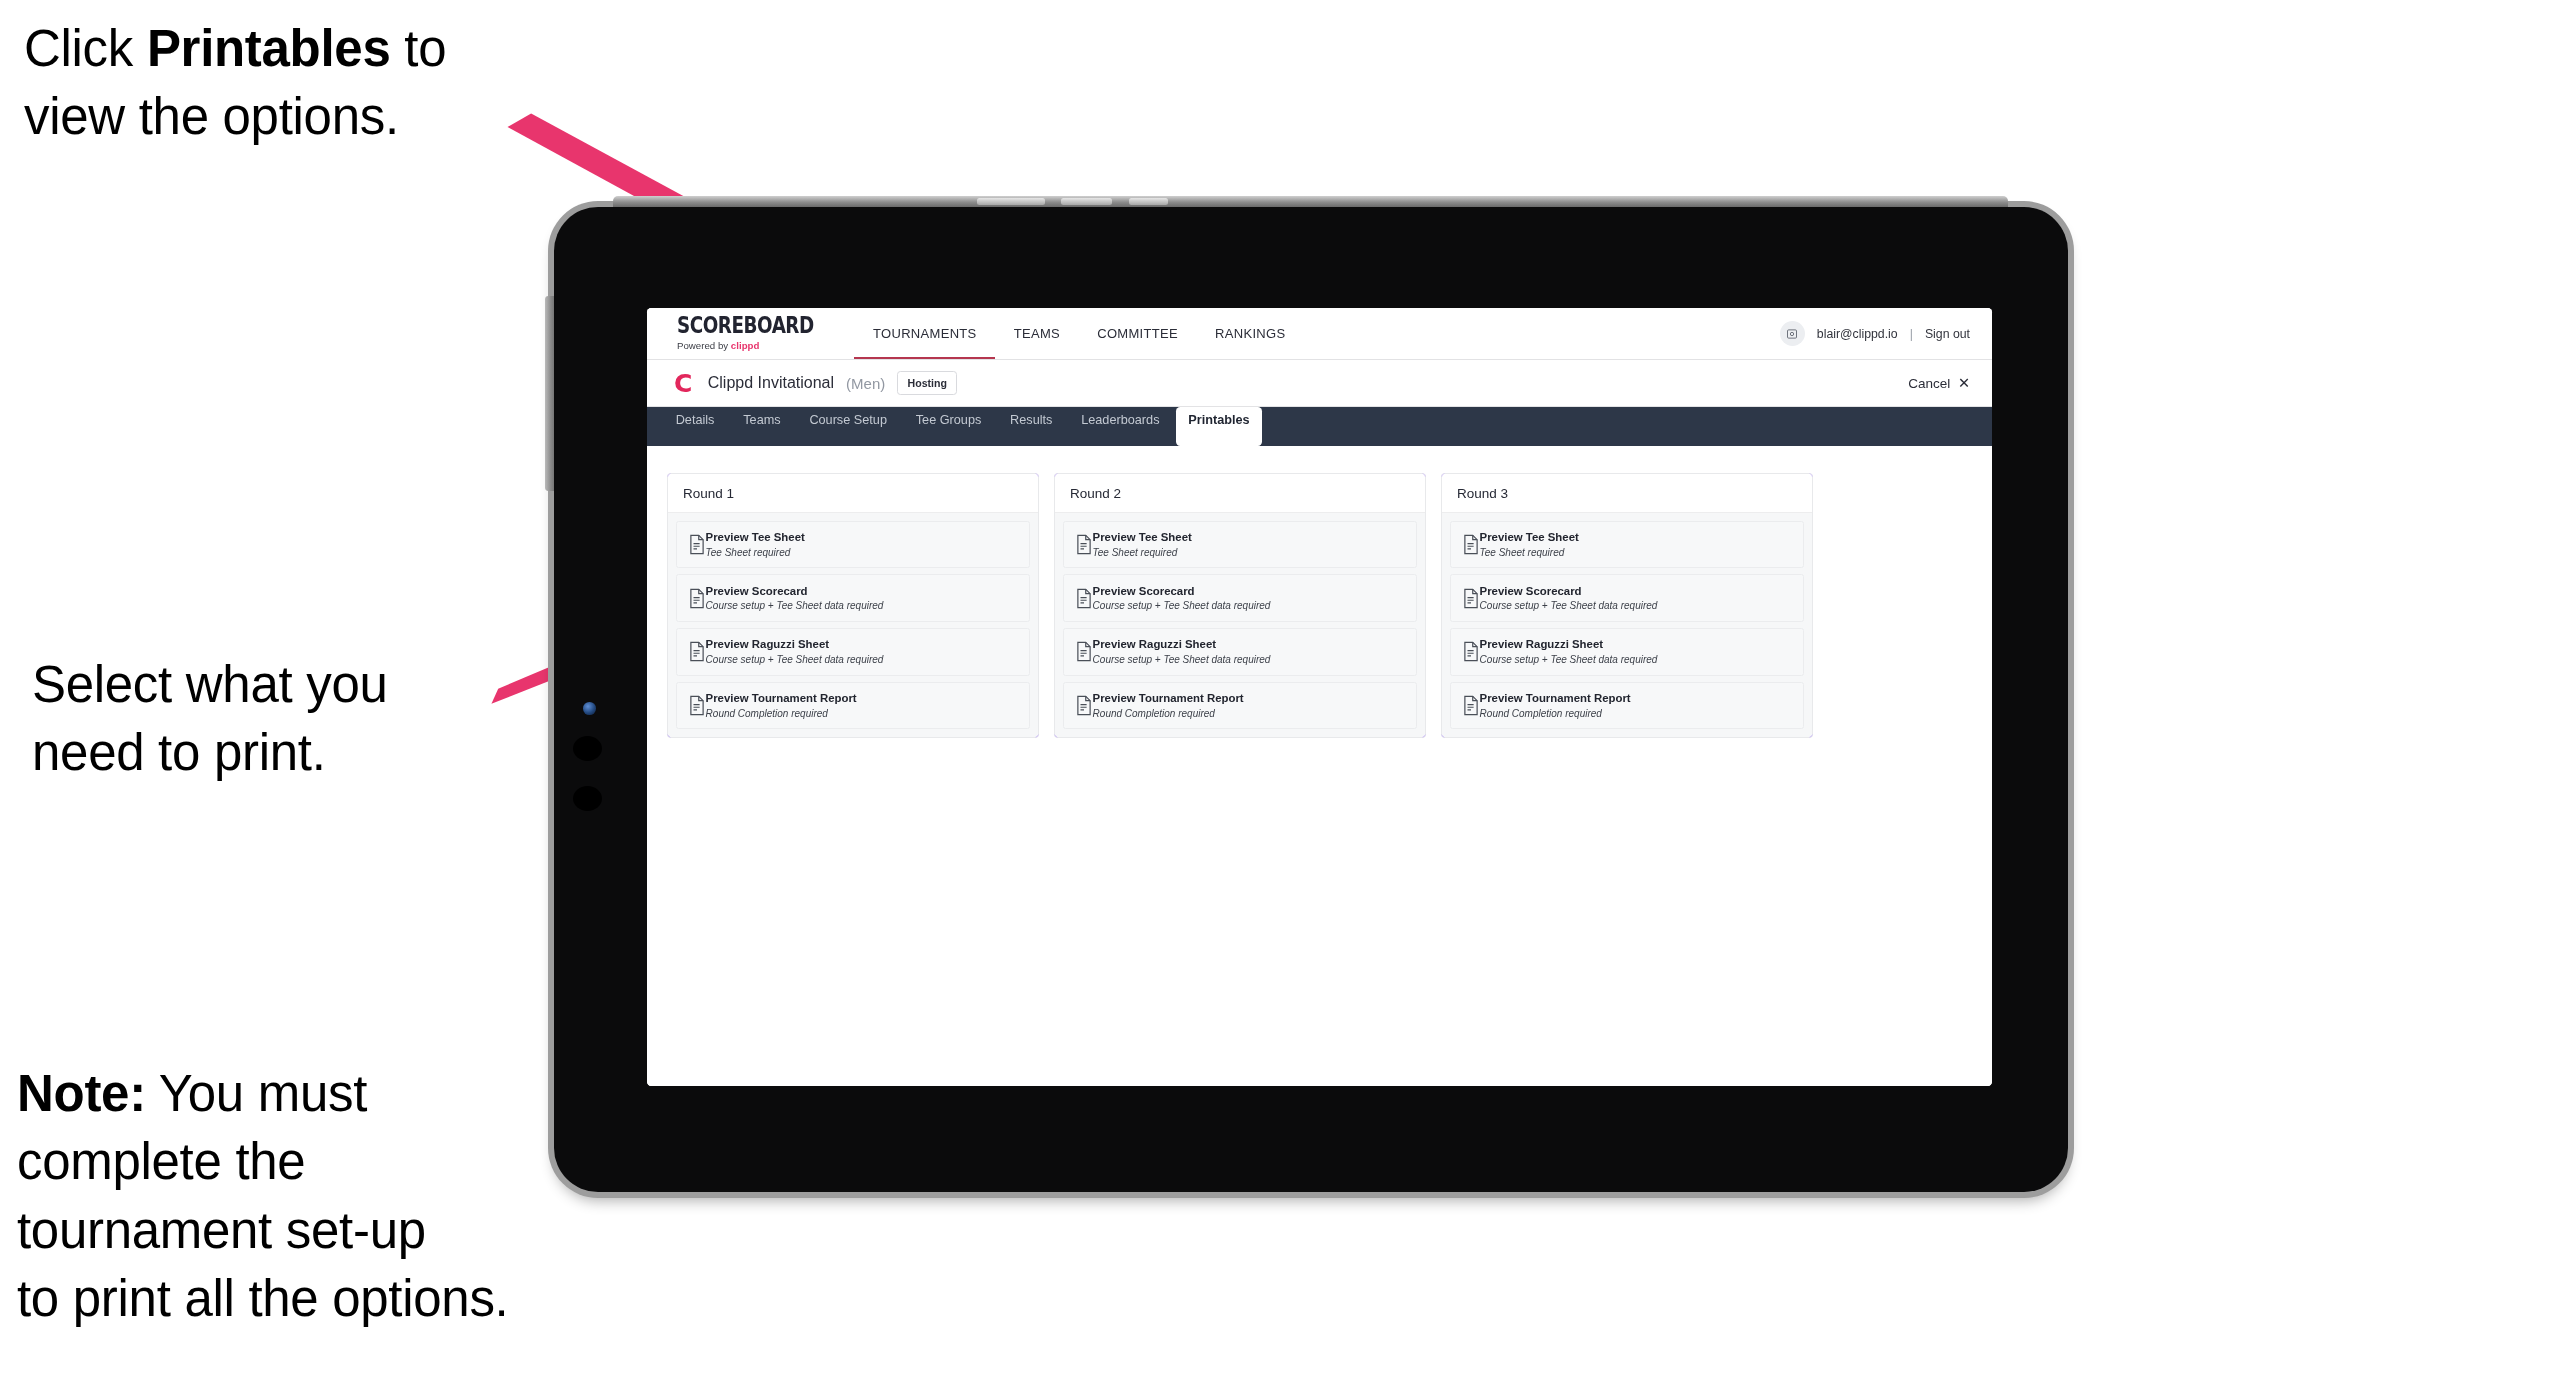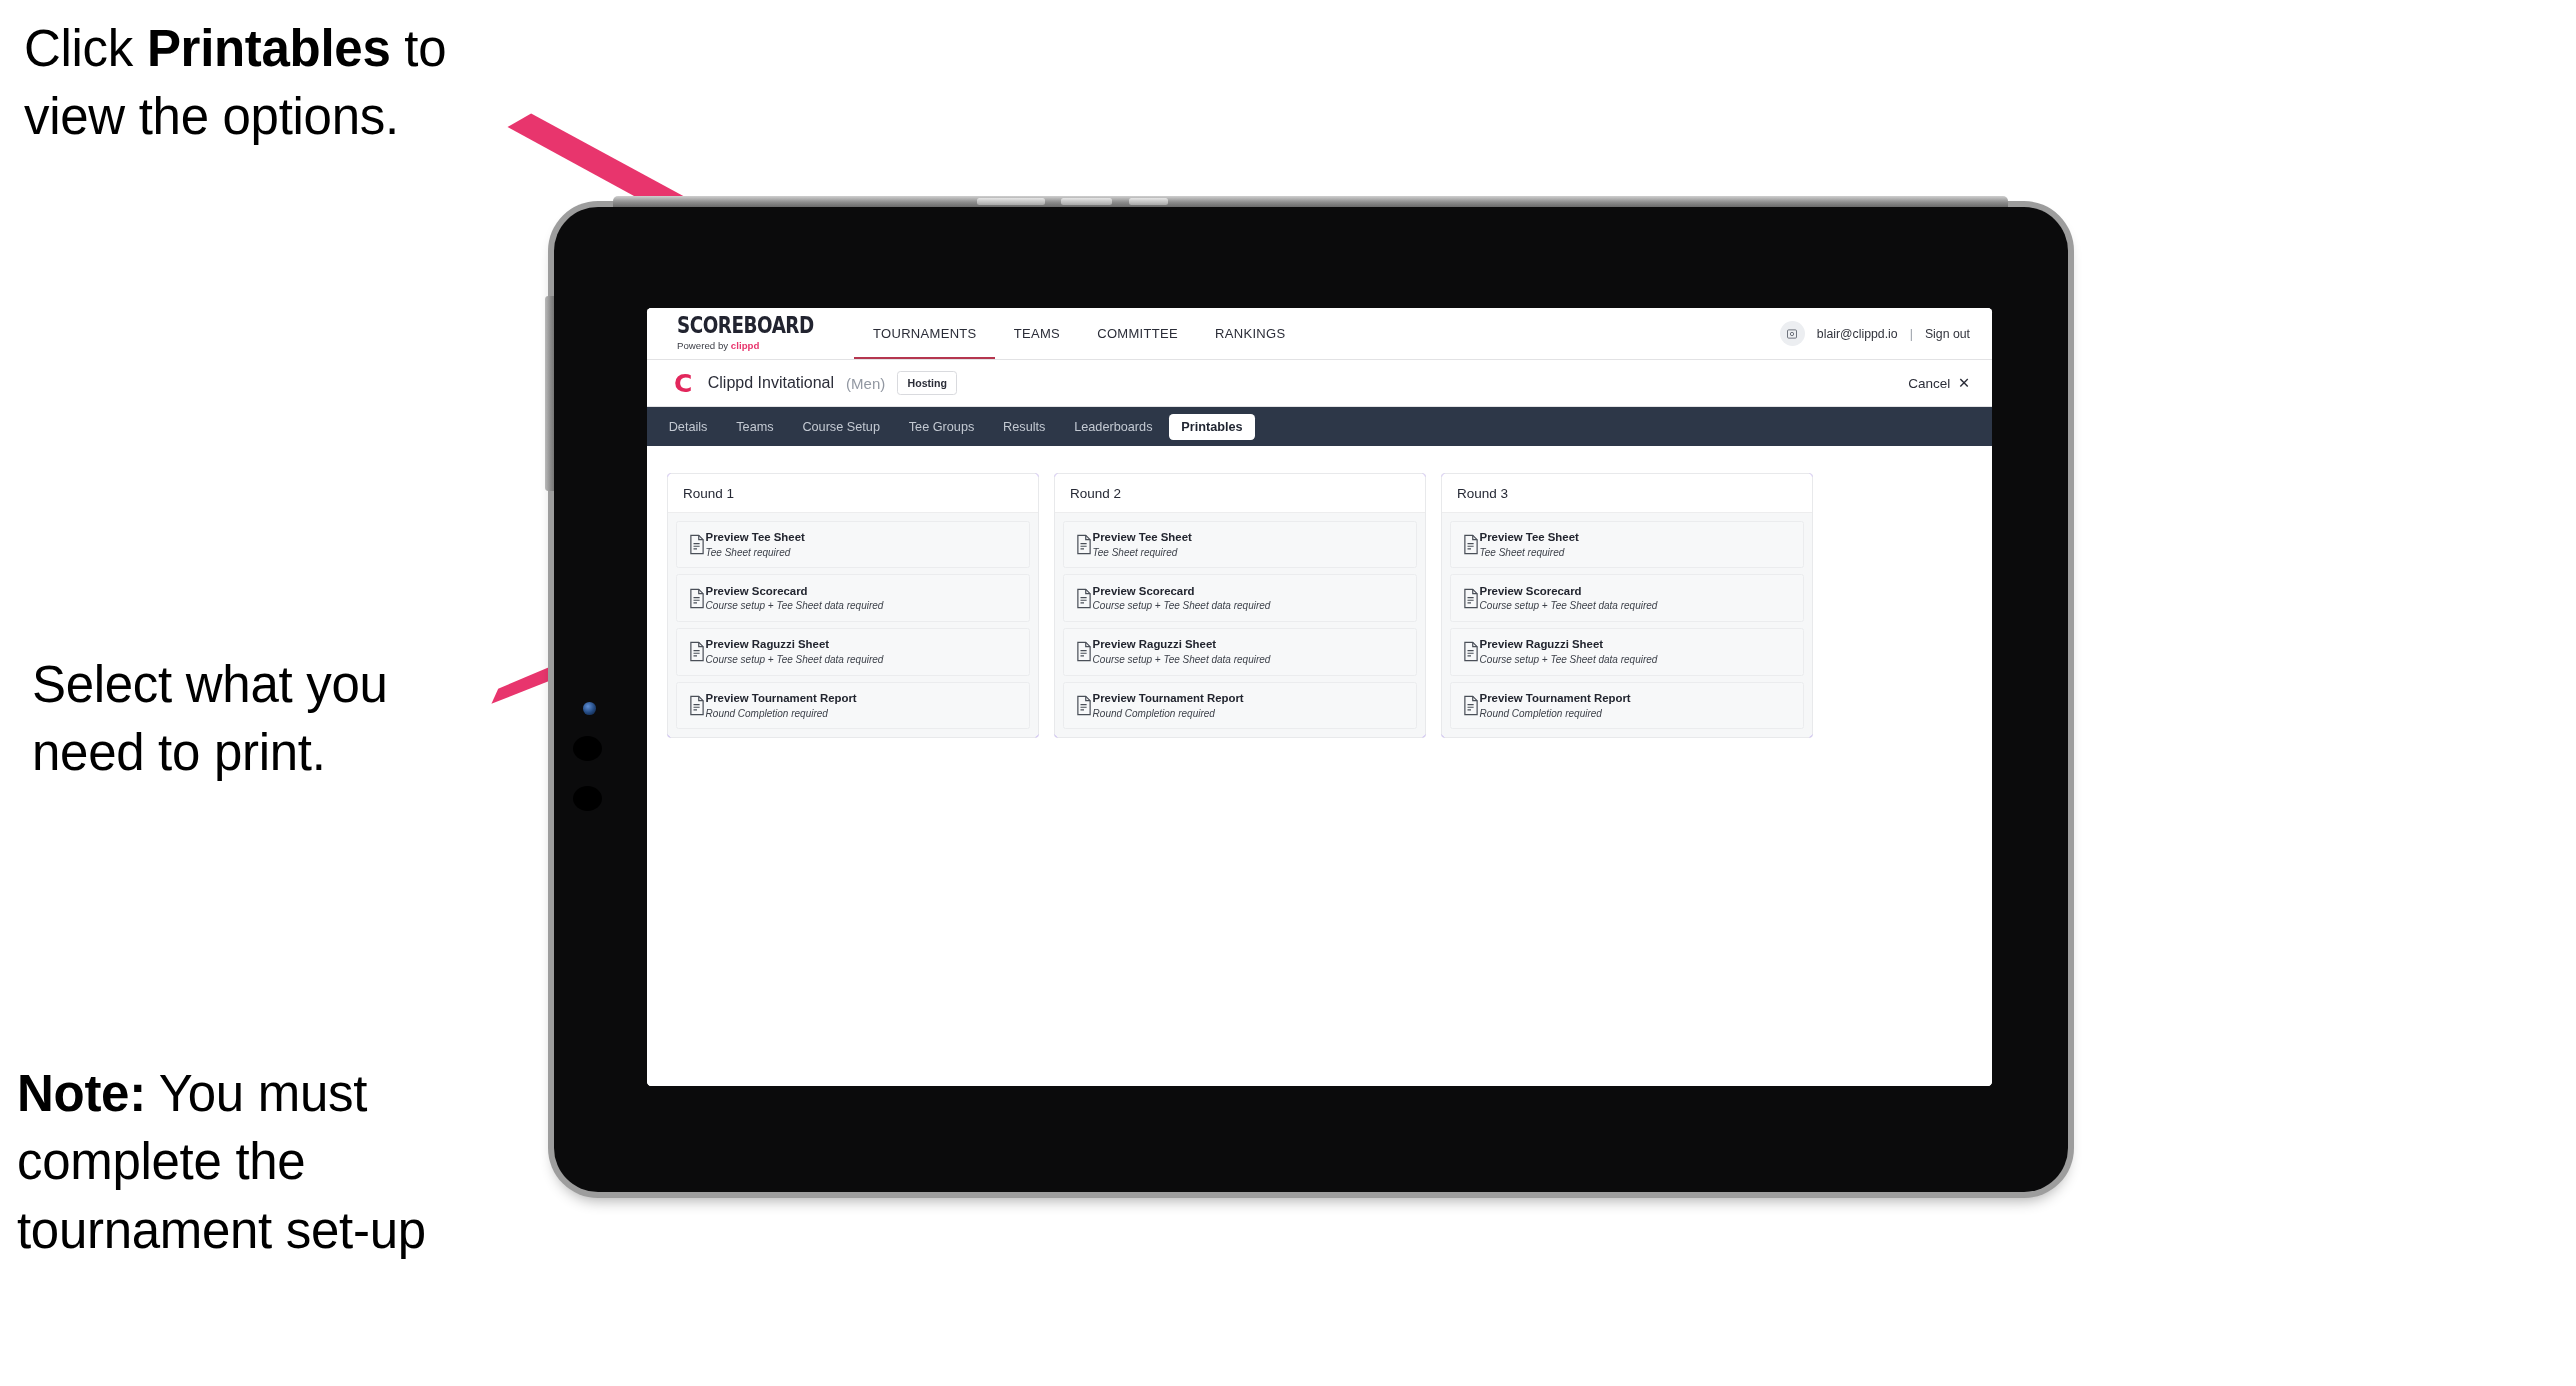--- a/index.html
+++ b/index.html
@@ -269,22 +269,21 @@
     font-size: 14.4px;
     line-height: 1;
   }
 
   
   #tab-bar {
     height: 39px;
     flex: 0 0 39px;
     background: #2d3748;
     display: flex;
-    align-items: center;
-    padding: 0 9px;
+    padding: 0 16px;
     box-sizing: border-box;
     gap: 3.4px;
   }
   .tab-item {
     font-size: 12.7px;
     color: #c3c9d2;
     padding: 6px 12.7px;
     border-radius: 4.2px;
     cursor: pointer;
     white-space: nowrap;
@@ -358,21 +357,21 @@
     white-space: nowrap;
   }
 </style>
 </head>
 <body>
 
 <div class="annot" id="annot-click"><span>Click </span><b>Printables</b><span> to</span><br><span>view the options.</span></div>
 
 <div class="annot" id="annot-select"><span>Select what you</span><br><span> need to print.</span></div>
 
-<div class="annot" id="annot-note"><b>Note:</b><span> You must</span><br><span>complete the</span><br><span>tournament set-up</span><br></div>
+<div class="annot" id="annot-note"><b>Note:</b><span> You must</span><br><span>complete the</span><br><span>tournament set-up</span><br><span>to print all the options.</span></div>
 
 <svg class="arrow-svg" id="arrow-top" width="609" height="304" viewBox="0 0 720 360">
   <g fill="#e8356d">
     <polygon points="0,0 28,-16 600,294 572,312"></polygon>
     <polygon points="522,262 650,304 556,348"></polygon>
   </g>
 </svg>
 
 <svg class="arrow-svg" id="arrow-left" width="254" height="135" viewBox="0 0 300 160">
   <g fill="#e8356d">

